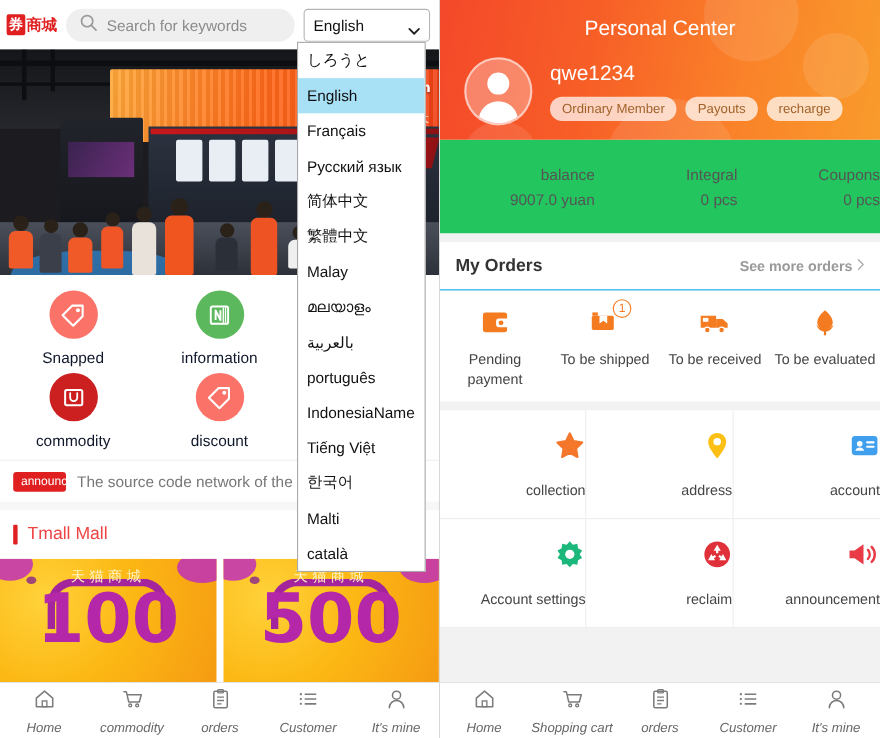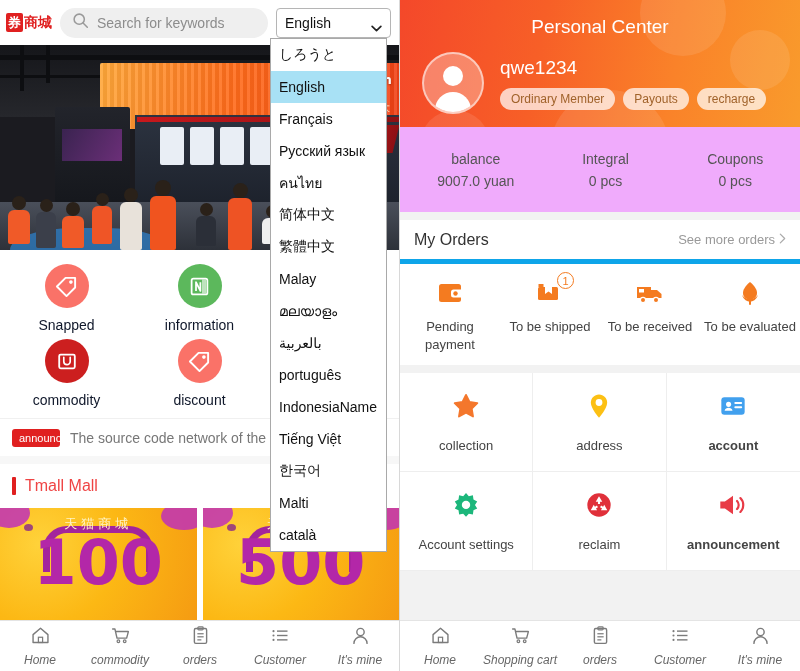--- a/index.html
+++ b/index.html
@@ -201,32 +201,33 @@
   .avatar-wrap { position: relative; display: flex; align-items: flex-end; justify-content: center; }
   .uname { color: #fff; font-size: 19px; margin-bottom: 9px; }
   .chips { display: flex; gap: 8px; }
   .chip {
     background: rgba(255,255,255,.72); color: #a0622a;
     font-size: 12px; padding: 4px 11px; border-radius: 11px; cursor: pointer;
     white-space: nowrap;
   }
 
   .stats {
-    background: #f0abfc; height: 85px;
+    background: #22c55e; height: 85px;
     display: grid; grid-template-columns: repeat(3, 1fr);
-    align-items: center; text-align: center; padding-left: 11px;
+    align-items: center; text-align: right; padding-left: 11px;
   }
   .stat-label { font-size: 14px; color: #555; margin-bottom: 6px; }
   .stat-value { font-size: 14px; color: #555; }
 
   .block { background: #fff; margin-top: 8px; }
   .block-head {
     height: 44px; display: flex; align-items: center;
     justify-content: space-between; padding: 0 14px;
-    border-bottom: 5px solid #0ea5e9;
+    border-bottom: 1px solid #0ea5e9;
+    font-weight: bold;
   }
   .block-title { font-size: 16px; color: #333; }
   .block-more { font-size: 13px; color: #999; cursor: pointer; display: flex; align-items: center; gap: 4px; }
 
   .orders {
     display: grid; grid-template-columns: repeat(4, 1fr);
     padding: 14px 0 12px;
   }
   .order-item { display: flex; flex-direction: column; align-items: center; gap: 10px; cursor: pointer; }
   .order-icon { position: relative; height: 30px; display: flex; align-items: center; }
@@ -237,24 +238,24 @@
     font-size: 11px; display: flex; align-items: center; justify-content: center;
   }
   .order-label { font-size: 13px; color: #444; text-align: center; line-height: 1.35; }
 
   .svc-grid {
     background: #fff; margin-top: 8px;
     display: grid; grid-template-columns: repeat(3, 1fr);
   }
   .svc-item {
     height: 99px; display: flex; flex-direction: column;
-    align-items: center; justify-content: center; gap: 14px; cursor: pointer;
+    align-items: flex-end; justify-content: center; gap: 14px; cursor: pointer;
     border-right: 1px solid #eee; border-bottom: 1px solid #eee;
   }
-  .svc-item:nth-child(3n) { border-right: none; font-weight: bold; }
+  .svc-item:nth-child(3n) { border-right: none; }
   .svc-label { font-size: 13px; color: #444; }
 
   .right-nav {
     position: absolute; left: 0; bottom: 0; width: 400px; height: 51px;
     background: #fff; border-top: 1px solid #e4e4e4;
     display: flex; align-items: center;
   }
 </style>
 </head>
 <body>
@@ -496,21 +497,20 @@
         </span>
         <span class="nav-label">It's mine</span>
       </div>
     </div>
 
     <div class="dropdown">
       <div class="dd-item">しろうと</div>
       <div class="dd-item selected">English</div>
       <div class="dd-item">Français</div>
       <div class="dd-item">Русский язык</div>
-      <div class="dd-item">คนไทย</div>
       <div class="dd-item">简体中文</div>
       <div class="dd-item">繁體中文</div>
       <div class="dd-item">Malay</div>
       <div class="dd-item">മലയാളം</div>
       <div class="dd-item">بالعربية</div>
       <div class="dd-item">português</div>
       <div class="dd-item">IndonesiaName</div>
       <div class="dd-item">Tiếng Việt</div>
       <div class="dd-item">한국어</div>
       <div class="dd-item">Malti</div>

